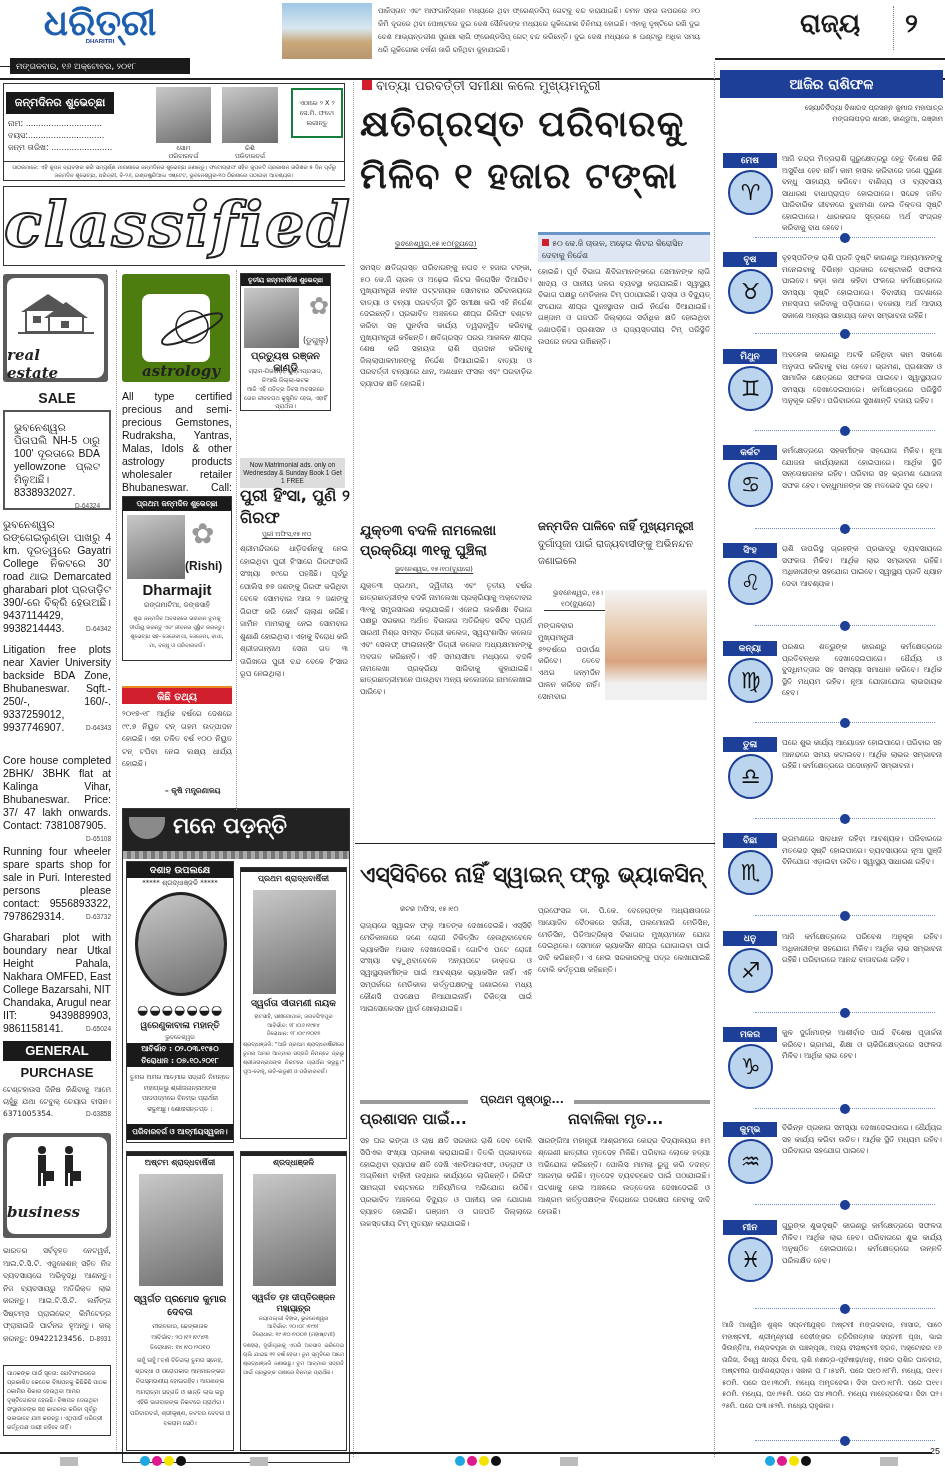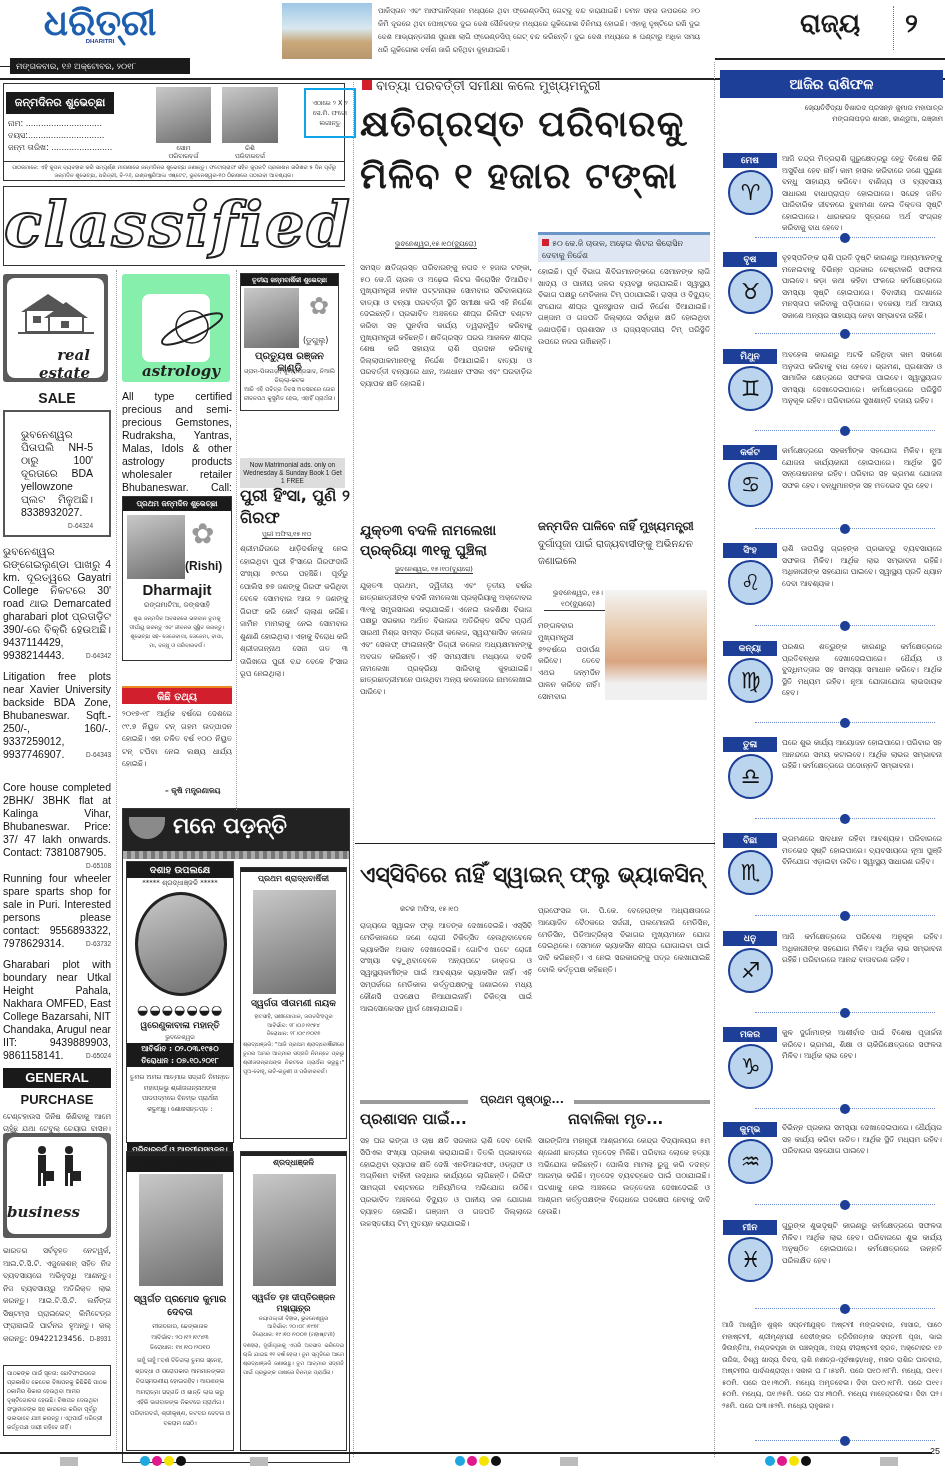--- a/index.html
+++ b/index.html
@@ -48,56 +48,56 @@
   <div class="imgph" style="left:152px;top:3px;width:55px;height:56px"></div>
   <div class="abs" style="left:152px;top:60px;width:55px;text-align:center;font-size:6.5px;line-height:8px">
     <div>ସୋମ</div>
     <div>ପରିବାରବର୍ଗ</div>
   </div>
   <div class="imgph" style="left:218px;top:3px;width:56px;height:56px"></div>
   <div class="abs" style="left:218px;top:60px;width:56px;text-align:center;font-size:6.5px;line-height:8px">
     <div>ରିଶି</div>
     <div>ପରିବାରବର୍ଗ</div>
   </div>
-  <div class="box" style="left:300px;top:4px;width:52px;height:50px;border:2px solid #0ea5e9;font-size:6.5px;line-height:10px;text-align:center;padding-top:8px">ଏଠାରେ ୨ X ୨ ସେ.ମି. ଫଟୋ ଲଗାନ୍ତୁ</div>
+  <div class="box" style="left:287px;top:4px;width:52px;height:50px;border:2px solid #15803d;font-size:6.5px;line-height:10px;text-align:center;padding-top:8px">ଏଠାରେ ୨ X ୨ ସେ.ମି. ଫଟୋ ଲଗାନ୍ତୁ</div>
   <div class="abs" style="left:0;top:77px;width:100%;border-top:1px solid #333"></div>
   <div class="abs" style="left:4px;top:79px;width:332px;font-size:5.5px;line-height:8px;text-align:center">ପାଠକମାନେ: ଏହି କୁପନ ବ୍ୟବହାର କରି ସମ୍ପୂର୍ଣ୍ଣ ମାଗଣାରେ ଜନ୍ମଦିନର ଶୁଭେଚ୍ଛା ଜଣାନ୍ତୁ। ଫଟୋଗ୍ରାଫ ସହିତ କୁପନଟି ପ୍ରକାଶନ ତାରିଖର ୫ ଦିନ ପୂର୍ବରୁ ଜନ୍ମଦିନ ଶୁଭେଚ୍ଛା, ଧରିତ୍ରୀ, ବି-୨୬, ଇଣ୍ଡଷ୍ଟ୍ରିଆଲ ଏଷ୍ଟେଟ, ଭୁବନେଶ୍ୱର-୧୦ ଠିକଣାରେ ପଠାଇବା ଆବଶ୍ୟକ।</div>
 </div>
 
 <div class="abs" style="left:3px;top:186px;width:342px;height:80px;border-left:1px solid #333;border-top:1px solid #333;border-bottom:1px solid #333">
   <div style="font-family:'DejaVu Serif',serif;font-style:italic;font-weight:bold;font-size:62px;line-height:76px;color:#fff;-webkit-text-stroke:2px #222;letter-spacing:2px">classified</div>
 </div>
 
 <div class="abs" style="left:3px;top:274px;width:105px;height:108px;background:#5a5a5a;border-radius:3px;padding:4px">
   <div style="background:#fff;width:100%;height:100%;border-radius:8px;position:relative">
     <svg width="80" height="45" viewBox="0 0 80 45" style="position:absolute;left:9px;top:12px">
       <polygon points="5,22 32,4 59,22" fill="#555"></polygon>
         <rect x="10" y="20" width="44" height="22" fill="#fff" stroke="#555" stroke-width="2"></rect>
       <polygon points="28,28 50,12 72,28" fill="#555"></polygon>
         <rect x="33" y="26" width="34" height="16" fill="#fff" stroke="#555" stroke-width="2"></rect>
       <rect x="17" y="26" width="8" height="7" fill="#555"></rect>
         <rect x="45" y="31" width="8" height="7" fill="#555"></rect>
         <line x1="2" y1="43" x2="78" y2="43" stroke="#555" stroke-width="2"></line>
     </svg>
-    <div style="position:absolute;left:0;right:14px;top:68px;text-align:right;font-family:'DejaVu Serif',serif;font-style:italic;font-weight:bold;font-size:15px;color:#222">real estate</div>
-  </div>
-</div>
-<div class="abs" style="left:122px;top:274px;width:108px;height:108px;background:#86efac;border-radius:3px;padding:20px">
+    <div style="position:absolute;left:0;right:14px;top:68px;text-align:left;font-family:'DejaVu Serif',serif;font-style:italic;font-weight:bold;font-size:15px;color:#222">real estate</div>
+  </div>
+</div>
+<div class="abs" style="left:122px;top:274px;width:108px;height:108px;background:#4d7c0f;border-radius:3px;padding:20px">
   <div style="background:#fff;width:100%;height:100%;border-radius:8px;position:relative">
     <svg width="70" height="50" viewBox="0 0 70 50" style="position:absolute;left:15px;top:8px">
       <circle cx="35" cy="25" r="16" fill="#fff" stroke="#222" stroke-width="1.5"></circle>
       <ellipse cx="35" cy="27" rx="33" ry="8" fill="none" stroke="#222" stroke-width="2" transform="rotate(-25 35 27)"></ellipse>
     </svg>
     <div style="position:absolute;left:0;right:0;top:68px;text-align:center;font-family:'DejaVu Serif',serif;font-style:italic;font-weight:bold;font-size:15px;color:#222">astrology</div>
   </div>
 </div>
 
 <div class="abs" style="left:3px;top:390px;width:108px">
   <div style="font-family:'Liberation Sans',sans-serif;font-weight:bold;font-size:14px;text-align:center;margin-bottom:4px">SALE</div>
-  <div class="eng" style="border:2px solid #555;padding:16px;margin-bottom:8px;clear:both"><span>ଭୁବନେଶ୍ୱର ପିତାପଲି NH-5 ଠାରୁ 100' ଦୂରତାରେ BDA yellowzone ପ୍ଲଟ ମିଳୁଅଛି। 8338932027.</span> <span class="code">D-64324</span></div>
+  <div class="eng" style="border:2px solid #555;padding:9px;margin-bottom:8px;clear:both"><span>ଭୁବନେଶ୍ୱର ପିତାପଲି NH-5 ଠାରୁ 100' ଦୂରତାରେ BDA yellowzone ପ୍ଲଟ ମିଳୁଅଛି। 8338932027.</span> <span class="code">D-64324</span></div>
   <div class="eng" style="margin-bottom:8px;clear:both"><span>ଭୁବନେଶ୍ୱର ରଙ୍ଗେଇଲୁଣ୍ଡା ପାଖରୁ 4 km. ଦୂରତ୍ୱରେ Gayatri College ନିକଟରେ 30' road ଥାଇ Demarcated gharabari plot ପ୍ରତାଡ଼ିଟ 390/-ରେ ବିକ୍ରି ହେଉଅଛି। 9437114429, 9938214443.</span> <span class="code">D-64342</span></div>
   <div class="eng" style="margin-bottom:20px;clear:both"><span>Litigation free plots near Xavier University backside BDA Zone, Bhubaneswar. Sqft.- 250/-, 160/-. 9337259012, 9937746907.</span> <span class="code">D-64343</span></div>
   <div class="eng" style="margin-bottom:8px;clear:both"><span>Core house completed 2BHK/ 3BHK flat at Kalinga Vihar, Bhubaneswar. Price: 37/ 47 lakh onwards. Contact: 7381087905.</span> <span class="code">D-65108</span></div>
   <div class="eng" style="margin-bottom:8px;clear:both"><span>Running four wheeler spare sparts shop for sale in Puri. Interested persons please contact: 9556893322, 7978629314.</span> <span class="code">D-63732</span></div>
   <div class="eng" style="margin-bottom:6px;clear:both"><span>Gharabari plot with boundary near Utkal Height Pahala, Nakhara OMFED, East College Bazarsahi, NIT Chandaka, Arugul near IIT: 9439889903, 9861158141.</span> <span class="code">D-65024</span></div>
   <div class="blackbar" style="clear:both;font-family:'Liberation Sans',sans-serif;font-size:13px;height:20px;line-height:20px">GENERAL</div>
   <div style="font-family:'Liberation Sans',sans-serif;font-weight:bold;font-size:13px;text-align:center;margin:4px 0">PURCHASE</div>
   <div class="txt" style="font-size:7.5px;line-height:12px"><span>ଟେଣ୍ଟହାଉସ ଜିନିଷ କିଣିବାକୁ ଆମେ ଚାହୁଁଛୁ ଯଥା ଟେବୁଲ୍ ଚେୟାର ବାସନ। 6371005354.</span> <span class="code">D-63858</span></div>
 </div>
 
@@ -130,21 +130,21 @@
   <div class="abs" style="left:62px;top:62px;font-family:'Liberation Sans',sans-serif;font-weight:bold;font-size:12px">(Rishi)</div>
   <div class="abs" style="left:0;right:0;top:84px;text-align:center;font-family:'Liberation Sans',sans-serif;font-weight:bold;font-size:15px">Dharmajit</div>
   <div class="abs" style="left:0;right:0;top:104px;text-align:center;font-size:7px">ରଙ୍ଗମାଟିଆ, ଡଙ୍କସାହି</div>
   <div class="abs" style="left:3px;right:3px;top:117px;font-size:5.5px;line-height:9px;text-align:center">ଶୁଭ ଜନ୍ମଦିନ ଅବସରରେ ଭଗବାନ ତୁମକୁ ଦୀର୍ଘାୟୁ କରନ୍ତୁ ଏବଂ ଜୀବନର ସୁସ୍ଥିତ କରନ୍ତୁ। ଶୁଭେଚ୍ଛା ସହ- ଜେଜେବାପା, ଜେଜେମା, ବାପା, ମା, ବନ୍ଧୁ ଓ ପରିବାରବର୍ଗ।</div>
 </div>
 
 <div class="abs" style="left:122px;top:686px;width:110px;height:18px;background:#d11f2e;color:#fff;text-align:center;font-weight:bold;font-size:10px;line-height:18px;border-top:2px solid #e98a26">କିଛି ତଥ୍ୟ</div>
 <div class="abs txt" style="left:122px;top:708px;width:110px;font-size:7.5px;line-height:12.5px">୨୦୧୭-୧୮ ଆର୍ଥିକ ବର୍ଷରେ ଦେଶରେ ୯୯.୭ ନିୟୁତ ଟନ୍ ଗହମ ଉତ୍ପାଦନ ହୋଇଛି। ଏହା ଚଳିତ ବର୍ଷ ୧୦୦ ନିୟୁତ ଟନ୍ ଟପିବା ନେଇ ଲକ୍ଷ୍ୟ ଧାର୍ଯ୍ୟ ହୋଇଛି।</div>
 <div class="abs" style="left:165px;top:786px;font-size:7.5px;font-weight:bold">– କୃଷି ମନ୍ତ୍ରଣାଳୟ</div>
 
-<div class="box" style="left:240px;top:273px;width:99px;height:138px;border-width:1.5px">
+<div class="box" style="left:240px;top:273px;width:91px;height:138px;border-width:1.5px">
   <div class="blackbar" style="height:12px;font-size:6.5px;line-height:12px">ତୃତୀୟ ଜନ୍ମବାର୍ଷିକୀ ଶୁଭେଚ୍ଛା</div>
   <div class="imgph" style="left:3px;top:14px;width:55px;height:60px"></div>
   <div class="abs" style="left:68px;top:18px;font-size:24px;color:#999">✿</div>
   <div class="abs" style="left:62px;top:62px;font-size:8px;font-weight:normal">(ଡୁଗୁଲୁ)</div>
   <div class="abs" style="left:0;right:0;top:76px;text-align:center;font-size:10px;font-weight:bold">ପ୍ରତ୍ୟୁଷ ରଞ୍ଜନ କାଣ୍ଡି</div>
   <div class="abs" style="left:2px;right:2px;top:92px;text-align:center;font-size:6px;line-height:9px">ଗ୍ରାମ-ପିତାପଡ଼ା, ଜୁଣ୍ଟାପ୍ରସାଦ, ନିଆଲି ଜିଲ୍ଲା-କଟକ</div>
   <div class="abs" style="left:2px;right:2px;top:111px;text-align:center;font-size:5.8px;line-height:8.5px">ଆଜି ଏହି ପବିତ୍ର ଦିବସ ଅବସରରେ ତୋର ଜୀବନପଥ କୁସୁମିତ ହେଉ, ଏହାହିଁ ପ୍ରାର୍ଥନା।</div>
 </div>
 <div class="abs" style="left:240px;top:458px;width:105px;background:#ddd;font-family:'Liberation Sans',sans-serif;font-size:6.5px;line-height:8px;text-align:center;padding:3px">Now Matrimonial ads. only on Wednesday &amp; Sunday Book 1 Get 1 FREE</div>
 
@@ -161,21 +161,21 @@
   <div class="box" style="left:3px;top:52px;width:108px;height:282px;border-width:1.5px">
     <div class="blackbar" style="height:16px;font-size:9.5px;line-height:16px">ଦଶାହ ଉପଲକ୍ଷେ</div>
     <div style="text-align:center;font-size:7px;line-height:11px">***** ଶ୍ରଦ୍ଧାଞ୍ଜଳି *****</div>
     <div class="imgph" style="left:8px;top:30px;width:92px;height:104px;border-radius:50%;border:3px solid #222"></div>
     <div class="abs" style="left:0;right:0;top:140px;text-align:center;font-size:13px;letter-spacing:1px">◒◒◒◒◒◒◒</div>
     <div class="abs" style="left:0;right:0;top:158px;text-align:center;font-size:9px;font-weight:bold">ୱରେଣୁକାବାଳା ମହାନ୍ତି</div>
     <div class="abs" style="left:0;right:0;top:171px;text-align:center;font-size:6px">ଭୁବନେଶ୍ୱର</div>
     <div class="abs blackbar" style="left:0;right:0;top:181px;height:12px;font-size:7.5px;line-height:12px">ଆବିର୍ଭାବ : ୦୨.୦୩.୧୯୫୦</div>
     <div class="abs blackbar" style="left:0;right:0;top:193px;height:12px;font-size:7.5px;line-height:12px">ତିରୋଧାନ : ୦୭.୧୦.୨୦୧୮</div>
     <div class="abs" style="left:3px;right:3px;top:210px;text-align:center;font-size:6.5px;line-height:10.5px">ତୁମର ଅମର ଆତ୍ମାର ସଦ୍‌ଗତି ନିମନ୍ତେ ମହାପ୍ରଭୁ ଶ୍ରୀଜଗନ୍ନାଥଙ୍କ ପାଦପଦ୍ମରେ ବିନମ୍ର ପ୍ରାର୍ଥନା କରୁଅଛୁ। ଶୋକସନ୍ତପ୍ତ :</div>
-    <div class="abs blackbar" style="left:0;right:0;top:280px;height:30px;font-size:7.5px;line-height:15px">ପରିବାରବର୍ଗ ଓ ଆତ୍ମୀୟସ୍ୱଜନ।</div>
+    <div class="abs blackbar" style="left:0;right:0;top:262px;height:16px;font-size:7.5px;line-height:15px">ପରିବାରବର୍ଗ ଓ ଆତ୍ମୀୟସ୍ୱଜନ।</div>
   </div>
 
   <div class="box" style="left:117px;top:58px;width:107px;height:272px;border-width:1.5px">
     <div style="height:4px;background:#222"></div>
     <div style="text-align:center;font-size:8px;font-weight:bold;line-height:14px">ପ୍ରଥମ ଶ୍ରାଦ୍ଧବାର୍ଷିକୀ</div>
     <div class="imgph" style="left:12px;top:22px;width:83px;height:104px"></div>
     <div class="abs" style="left:0;right:0;top:130px;text-align:center;font-size:9px;font-weight:bold">ସ୍ୱର୍ଗତା ସୀତାମଣୀ ନାୟକ</div>
     <div class="abs" style="left:0;right:0;top:145px;text-align:center;font-size:5.5px">ହାଟସାହି, ସଖୀଗୋପାଳ, ଜଗତସିଂହପୁର</div>
     <div class="abs" style="left:0;right:0;top:154px;text-align:center;font-size:5.5px">ଆବିର୍ଭାବ: ୧୮।୦୬।୧୯୫୪</div>
     <div class="abs" style="left:0;right:0;top:162px;text-align:center;font-size:5.5px">ତିରୋଧାନ: ୨୮।୦୯।୨୦୧୭</div>

